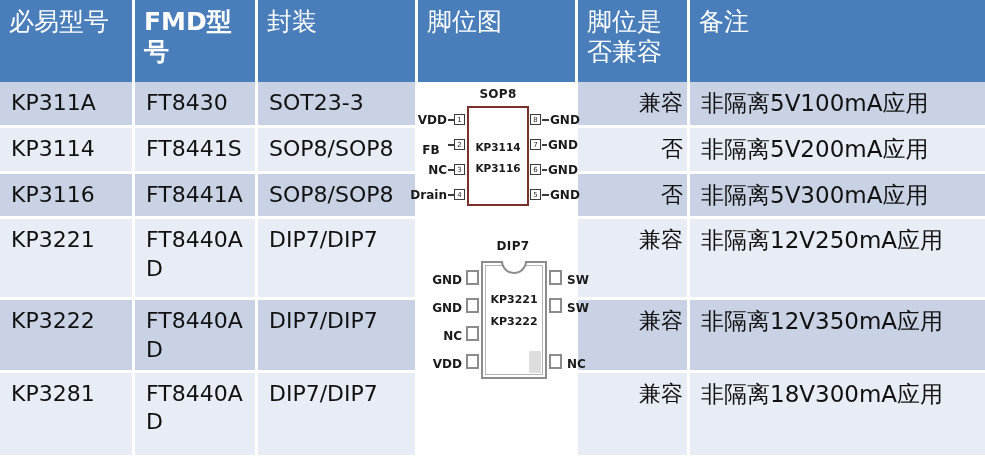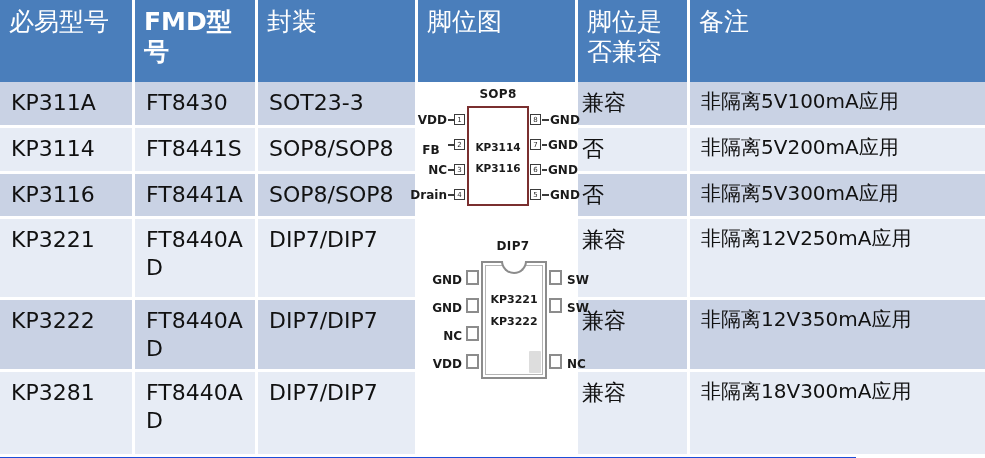--- a/index.html
+++ b/index.html
@@ -3,21 +3,21 @@
 <meta charset="utf-8">
 <style>
   * { box-sizing: border-box; }
   html, body {
     margin: 0; padding: 0;
     width: 985px; height: 458px;
     background: #ffffff;
     font-family: "Liberation Sans", "DejaVu Sans", sans-serif;
     overflow: hidden;
   }
-  #root { position: relative; width: 856px; height: 458px; background: #1d4ed8; }
+  #root { position: relative; width: 856px; height: 458px; background: #c4b5fd; }
 
   table.spec { border-collapse: separate; border-spacing: 0; width: 985px; table-layout: fixed; }
 
   
   col.c0 { width: 135px; }
   col.c1 { width: 123px; }
   col.c2 { width: 160px; }
   col.c3 { width: 160px; }
   col.c4 { width: 112px; }
   col.c5 { width: 295px; }
@@ -46,22 +46,22 @@
     border-right: 3px solid #ffffff;
     border-bottom: 3px solid #ffffff;
     font-family: "DejaVu Sans", "Liberation Sans", sans-serif;
     word-break: break-word;
     line-height: 1.28;
   }
   tbody td.last { border-right: none; }
   tr.shade td { background: #c9d2e4; }
   tr.light td { background: #e7ecf5; }
 
-  td.center { text-align: left; padding-left: 4px; padding-right: 4px; }
-  td.note { font-size: 20px; }
+  td.center { text-align: right; padding-left: 4px; padding-right: 4px; }
+  td.note { font-size: 23px; }
 
   
   td.pinout {
     background: #ffffff !important;
     padding: 0;
     position: relative;
   }
 
   .diagram { position: relative; width: 100%; height: 100%; background: #ffffff; }
 

